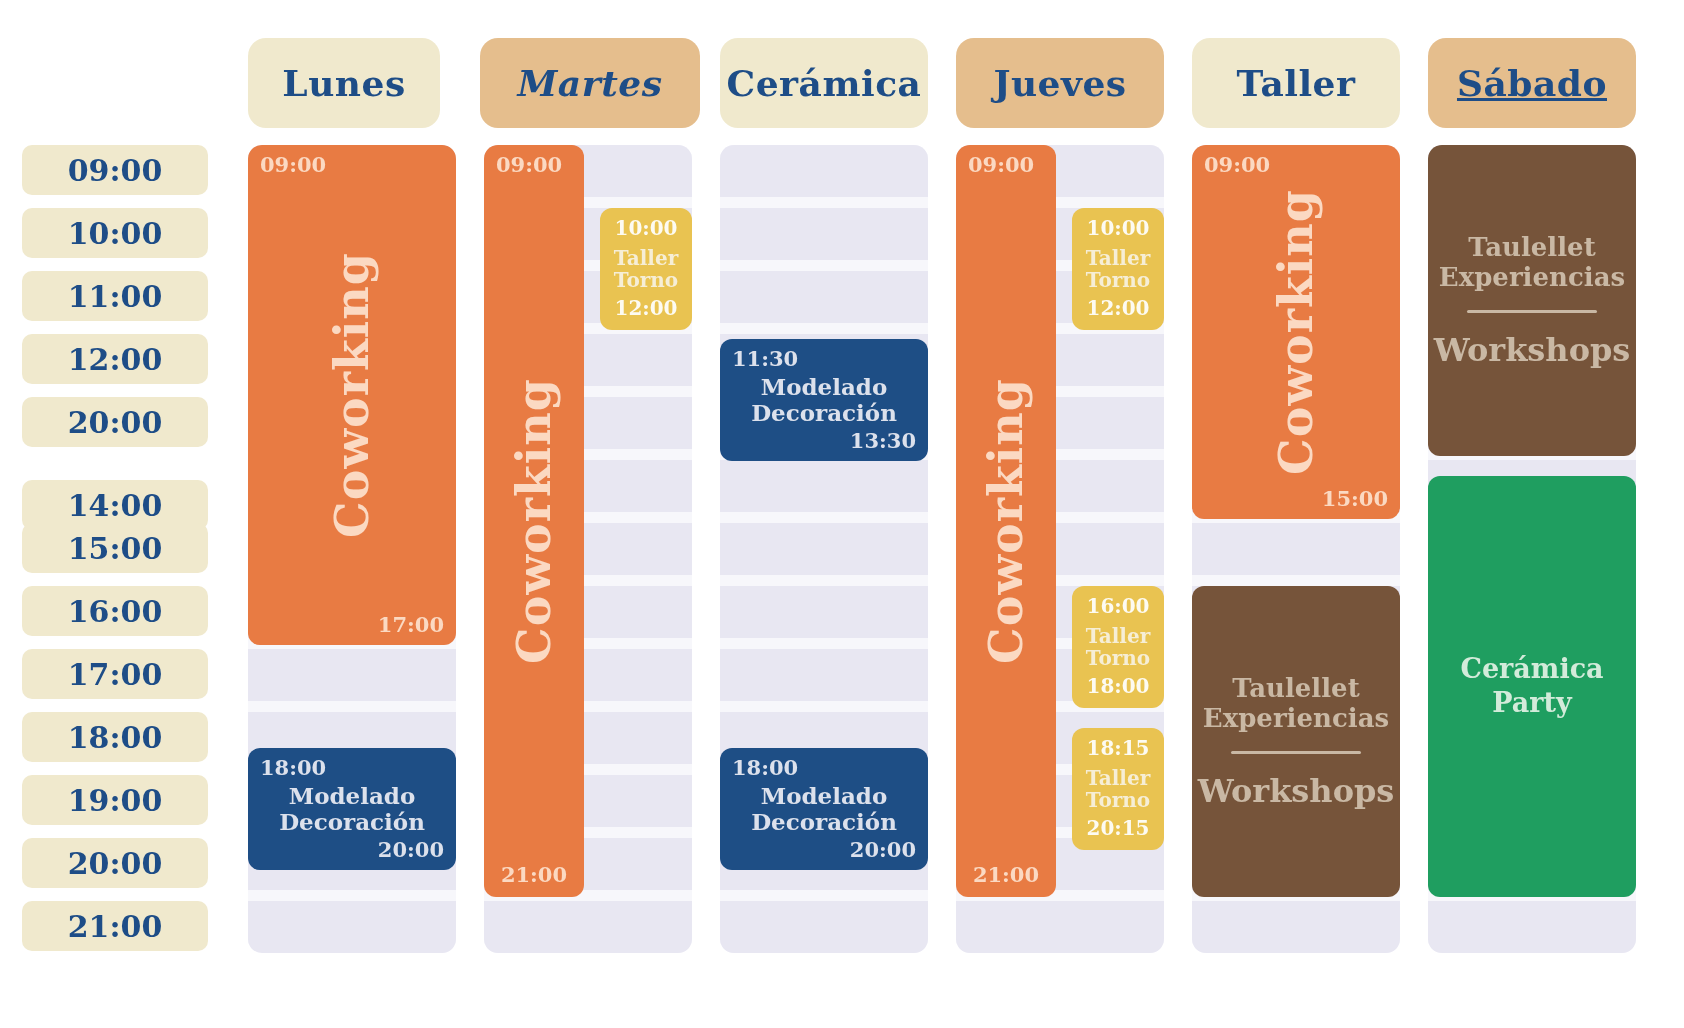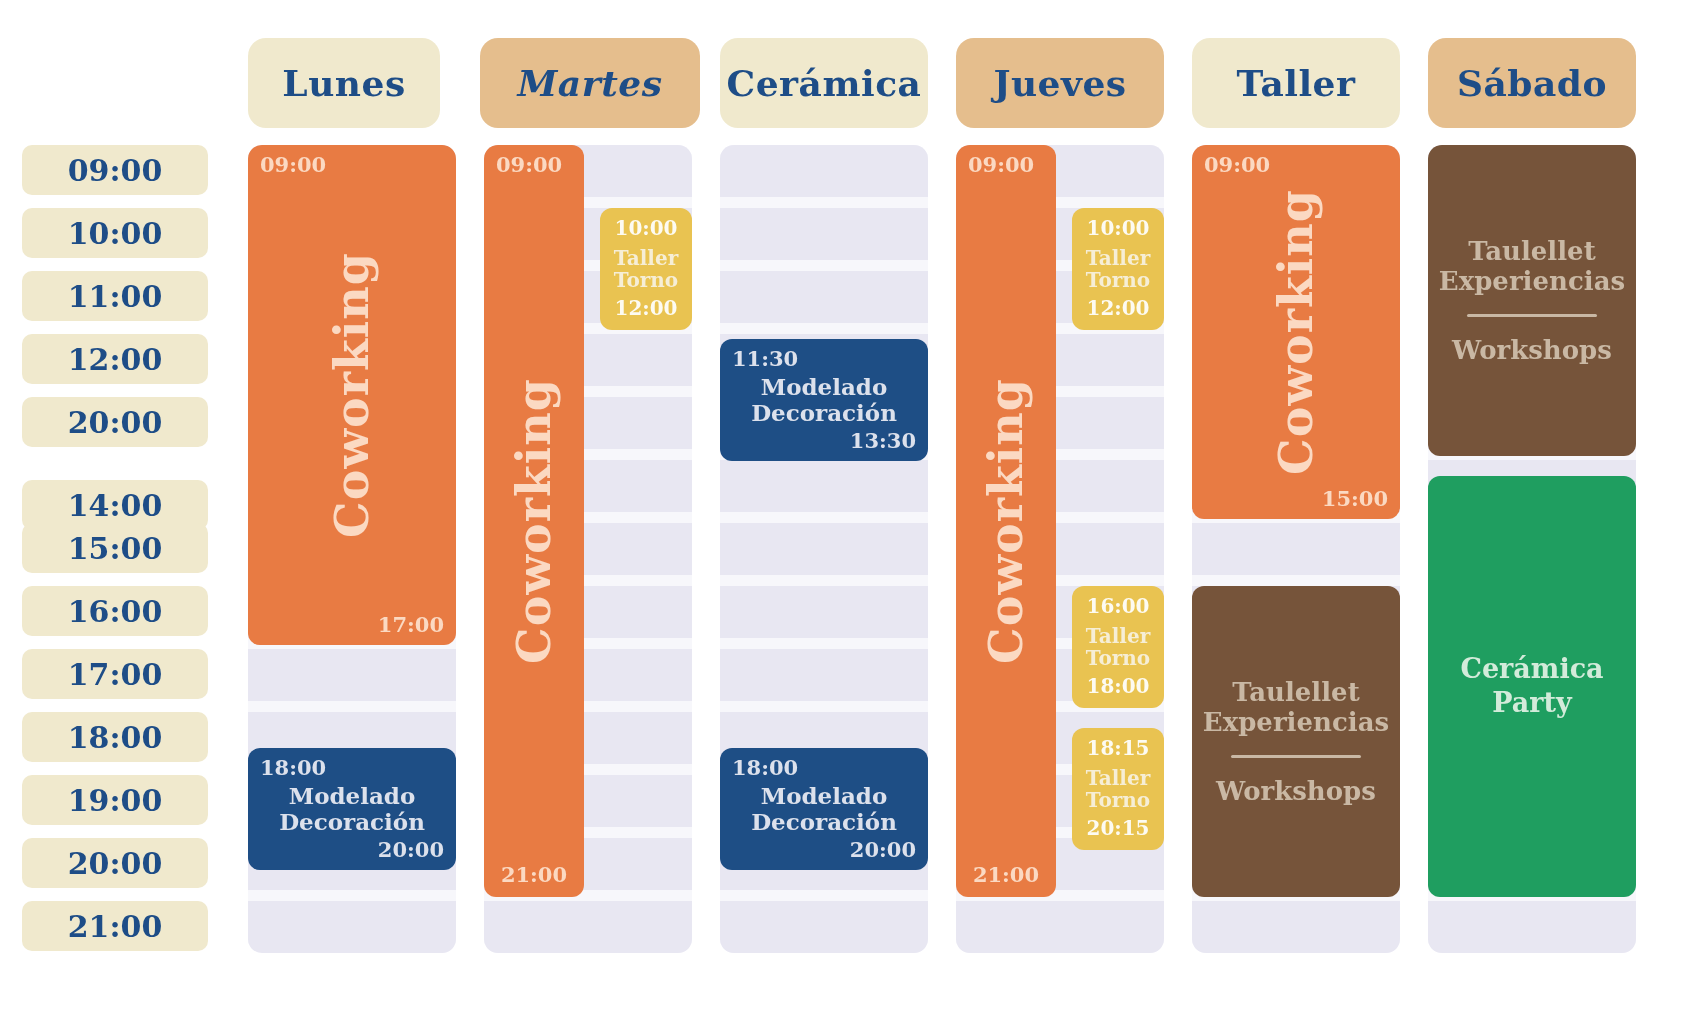--- a/index.html
+++ b/index.html
@@ -36,21 +36,21 @@
   .c-yellow .ev-time{color:var(--yellow_time);font-size:20px;}
   .ev-vert{position:absolute;top:50%;left:50%;transform:translate(-50%,-50%) rotate(-90deg);
     font-size:46px;letter-spacing:1px;white-space:nowrap;}
   .ev-center{position:absolute;top:0;left:0;width:100%;height:100%;display:flex;flex-direction:column;
     align-items:center;justify-content:center;text-align:center;}
   .ev-title{font-size:23px;line-height:26px;}
   .c-yellow .ev-title{font-size:20px;line-height:22px;}
   .c-brown .ev-title{font-size:26px;line-height:30px;}
   .c-green .ev-title{font-size:27px;line-height:34px;}
   .divider{width:130px;height:3px;background:var(--brown_text);margin:18px 0;border-radius:2px;}
-  .ev-sub{font-size:26px;}
+  .ev-sub{font-size:32px;}
 </style>
 </head>
 <body>
 
 <div id="stage">
     <div>
       <div class="time-pill" style="top: 145px;">09:00</div>
       <div class="time-pill" style="top: 208px;">10:00</div>
       <div class="time-pill" style="top: 271px;">11:00</div>
       <div class="time-pill" style="top: 334px;">12:00</div>
@@ -237,21 +237,21 @@
         <div class="ev-center">
           <div class="ev-title">
             <div>Taulellet</div>
             <div>Experiencias</div>
           </div>
           <div class="divider"></div>
           <div class="ev-sub">Workshops</div>
         </div>
       </div>
     </div>
-    <div class="day-header tan" style="left: 1428px; width: 208px;">Sábado</div>
+    <div class="day-header tan" style="left: 1428px; width: 208px; text-decoration: underline;">Sábado</div>
     <div class="day-col" style="left: 1428px; width: 208px;">
       <div class="band" style="top: 0px;"></div>
       <div class="band" style="top: 63px;"></div>
       <div class="band" style="top: 126px;"></div>
       <div class="band" style="top: 189px;"></div>
       <div class="band" style="top: 252px;"></div>
       <div class="band" style="top: 315px;"></div>
       <div class="band" style="top: 378px;"></div>
       <div class="band" style="top: 441px;"></div>
       <div class="band" style="top: 504px;"></div>

